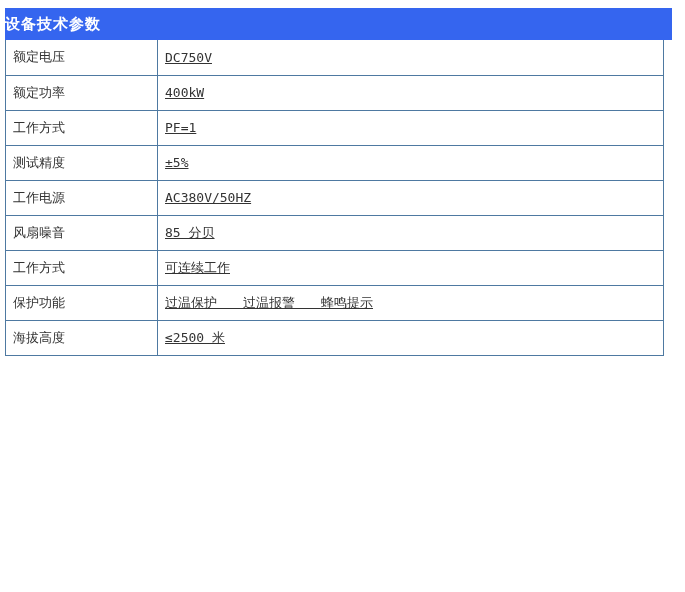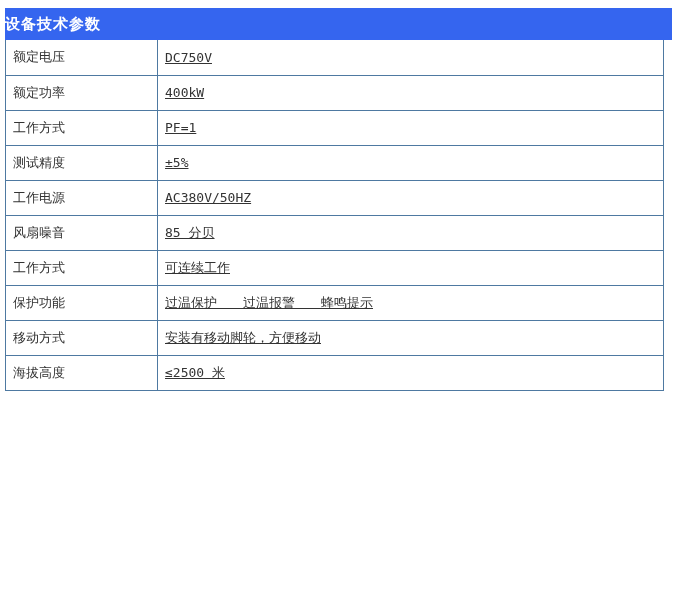--- a/index.html
+++ b/index.html
@@ -92,22 +92,18 @@
         </tr>
         <tr>
           <td class="label-cell">工作方式</td>
           <td class="value-cell">可连续工作</td>
         </tr>
         <tr>
           <td class="label-cell">保护功能</td>
           <td class="value-cell">过温保护　　过温报警　　蜂鸣提示</td>
         </tr>
         <tr>
-          <td class="label-cell">移动方式</td>
-          <td class="value-cell">安装有移动脚轮，方便移动</td>
-        </tr>
-        <tr>
           <td class="label-cell">海拔高度</td>
           <td class="value-cell">≤2500 米</td>
         </tr>
       </tbody>
   </table>
 </div>
 
 </body></html>

